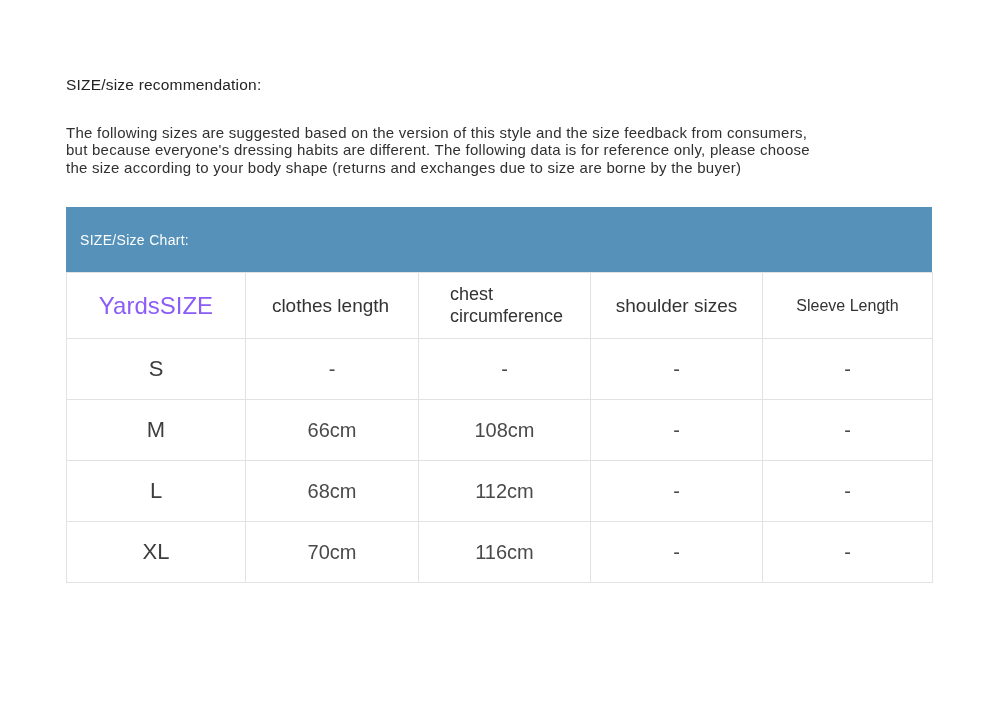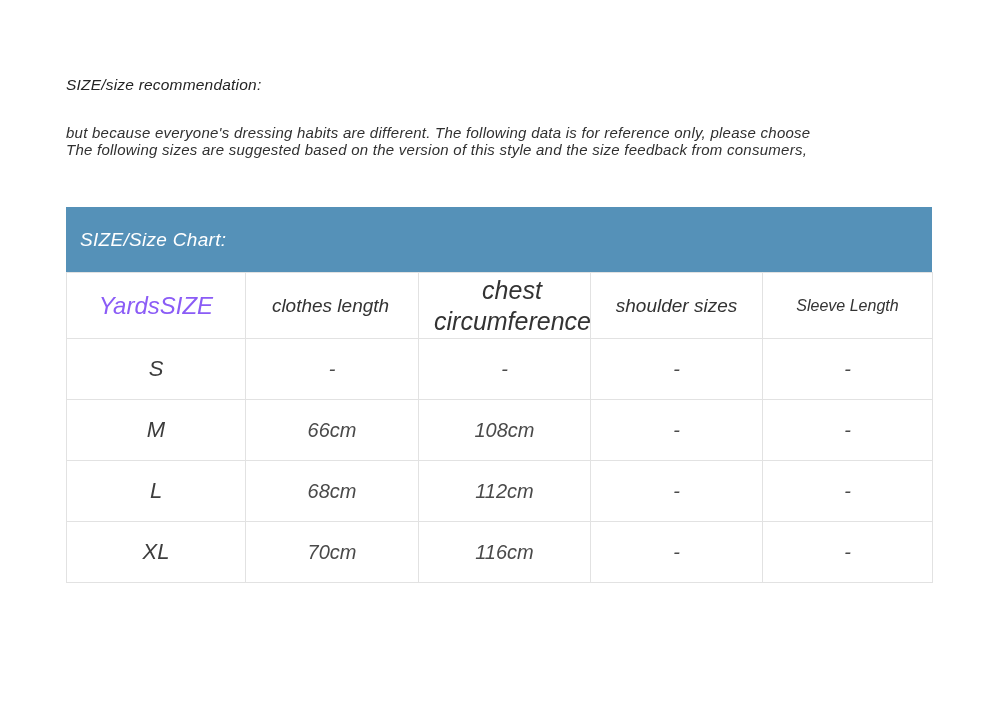--- a/index.html
+++ b/index.html
@@ -9,21 +9,20 @@
     height: 708px;
     position: relative;
     font-family: "Liberation Sans", sans-serif;
     overflow: hidden;
   }
   .page {
     position: absolute;
     left: 0; top: 0;
     width: 1000px; height: 708px;
     background: #ffffff;
-    font-style: italic;
   }
   .reco-heading {
     position: absolute;
     left: 66px;
     top: 76px;
     font-size: 15.5px;
     line-height: 18px;
     color: #242424;
     letter-spacing: 0.2px;
   }
@@ -45,21 +44,21 @@
     left: 66px;
     top: 207px;
     width: 866px;
     height: 65px;
     background: #5591b8;
     display: flex;
     align-items: center;
   }
   .chart-title-bar .title-text {
     color: #ffffff;
-    font-size: 19px;
+    font-size: 14px;
     padding-left: 14px;
     letter-spacing: 0.3px;
   }
   .size-table-wrap {
     position: absolute;
     left: 66px;
     top: 272px;
     width: 866px;
   }
   table.size-table {
@@ -73,36 +72,37 @@
     text-align: center;
     vertical-align: middle;
     font-weight: 400;
     overflow: hidden;
   }
   .size-table thead tr { height: 66px; }
   .size-table tbody tr { height: 61px; }
   .size-table th { color: #333333; }
   th.h-size   { font-size: 24px; color: #8b5cf6; }
   th.h-col1   { font-size: 19px; padding-right: 3px; }
-  th.h-col2   { font-size: 25px; text-align: center; padding-left: 15px; line-height: 1.22; }
+  th.h-col2   { font-size: 18px; text-align: left; padding-left: 31px; line-height: 1.22; }
   th.h-col3   { font-size: 19px; }
   th.h-col4   { font-size: 16px; }
   td.size-cell  { font-size: 22px; color: #3d3d3d; }
   td.value-cell { font-size: 20px; color: #4a4a4a; }
 </style>
 </head>
 <body>
 
 <div class="page">
 
   <div class="reco-heading">SIZE/size recommendation:</div>
 
   <div class="reco-paragraph">
+    <div class="line">The following sizes are suggested based on the version of this style and the size feedback from consumers,</div>
     <div class="line">but because everyone's dressing habits are different. The following data is for reference only, please choose</div>
-    <div class="line">The following sizes are suggested based on the version of this style and the size feedback from consumers,</div>
+    <div class="line">the size according to your body shape (returns and exchanges due to size are borne by the buyer)</div>
   </div>
 
   <div class="chart-title-bar" style="background: rgb(85, 145, 184);">
     <span class="title-text" style="color: rgb(255, 255, 255);">SIZE/Size Chart:</span>
   </div>
 
   <div class="size-table-wrap">
     <table class="size-table">
       <colgroup>
         <col style="width:179px">

